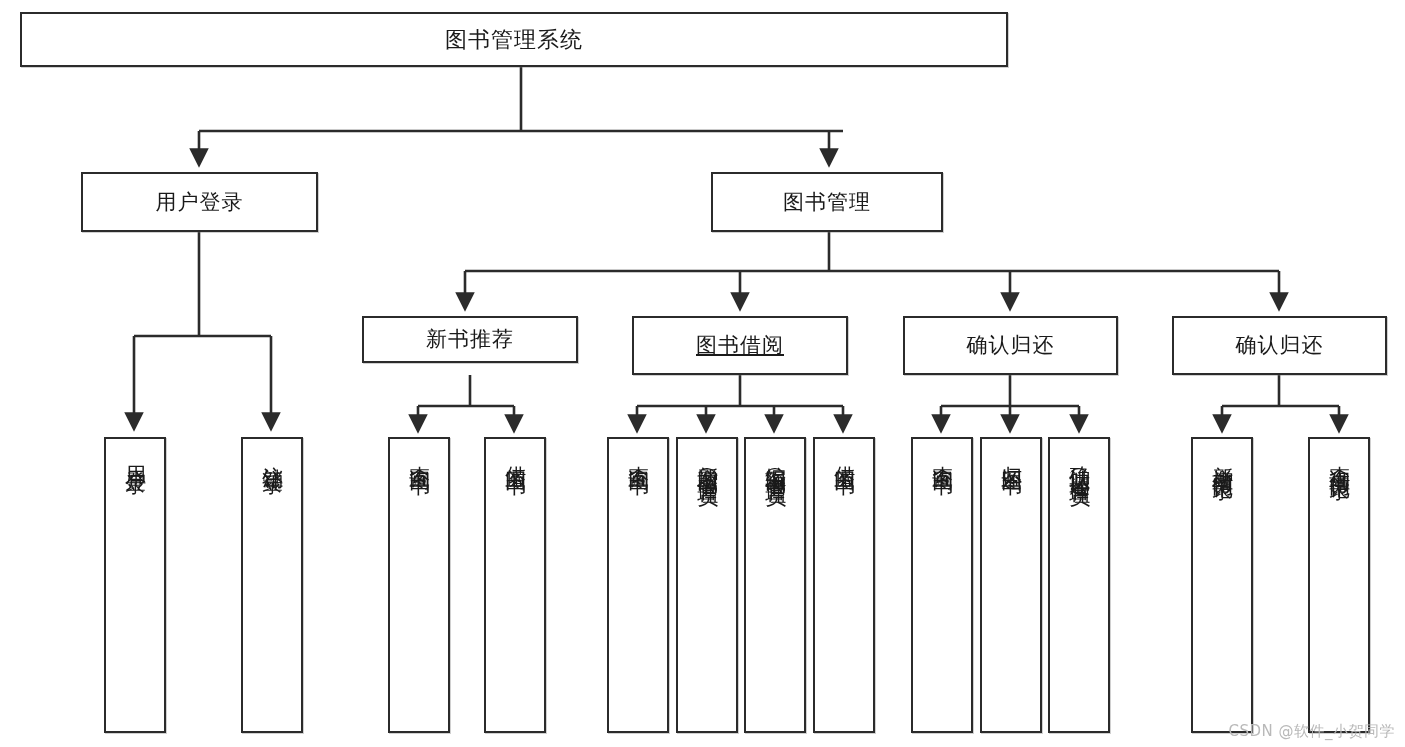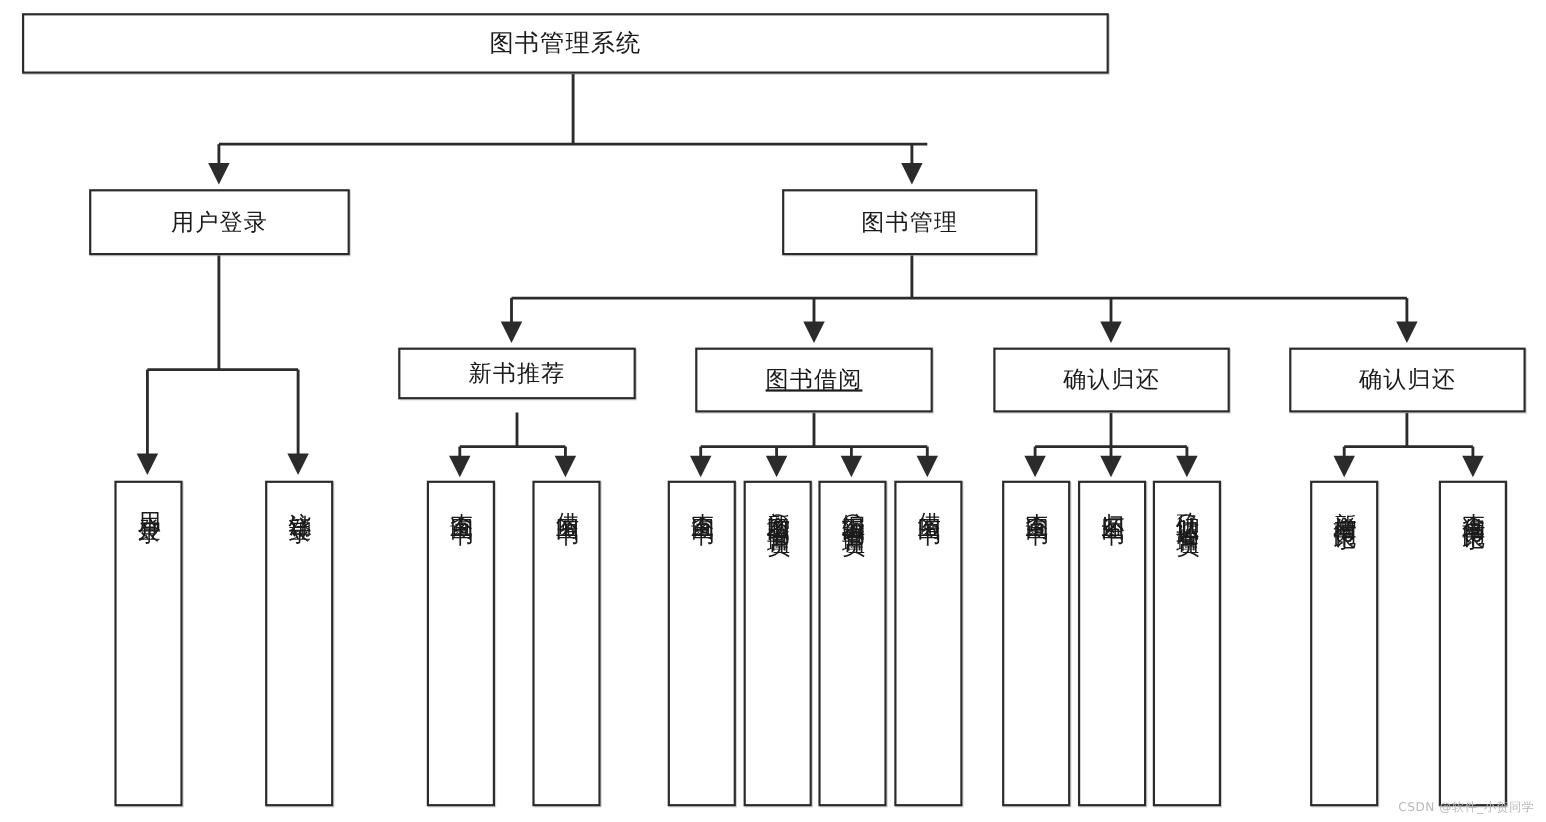--- a/index.html
+++ b/index.html
@@ -53,21 +53,21 @@
     text-orientation: upright;
     font-size: 21px;
     line-height: 1.32;
     letter-spacing: 3px;
     white-space: nowrap;
   }
   #watermark {
     position: absolute;
     right: 10px;
     bottom: 6px;
-    font-size: 11px;
+    font-size: 15px;
     color: #b9b9b9;
     letter-spacing: 0.5px;
     z-index: 5;
     white-space: nowrap;
     font-family: "DejaVu Sans", "Liberation Sans", sans-serif;
   }
 </style>
 </head>
 <body>
 

